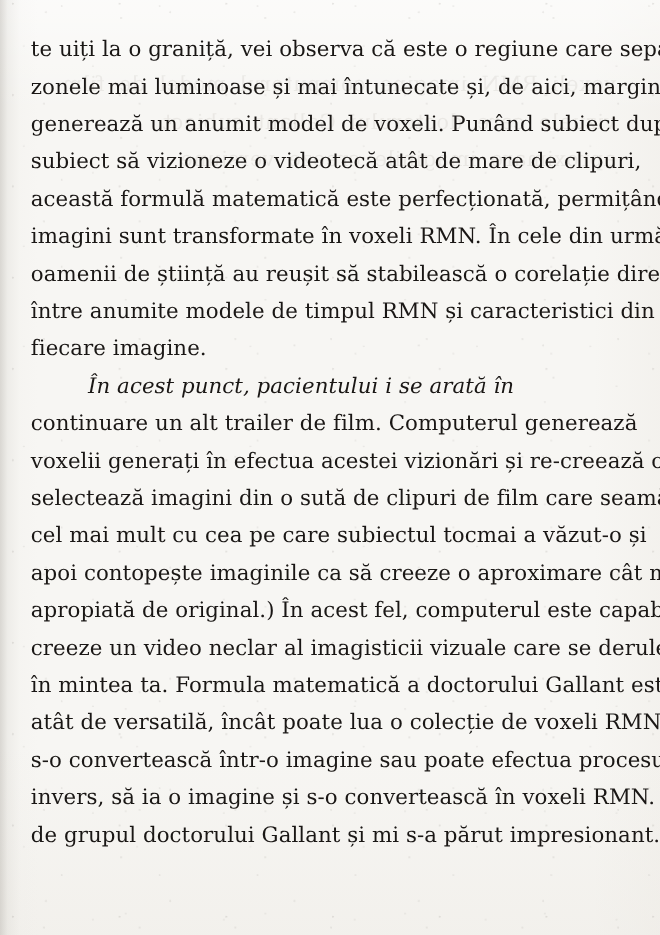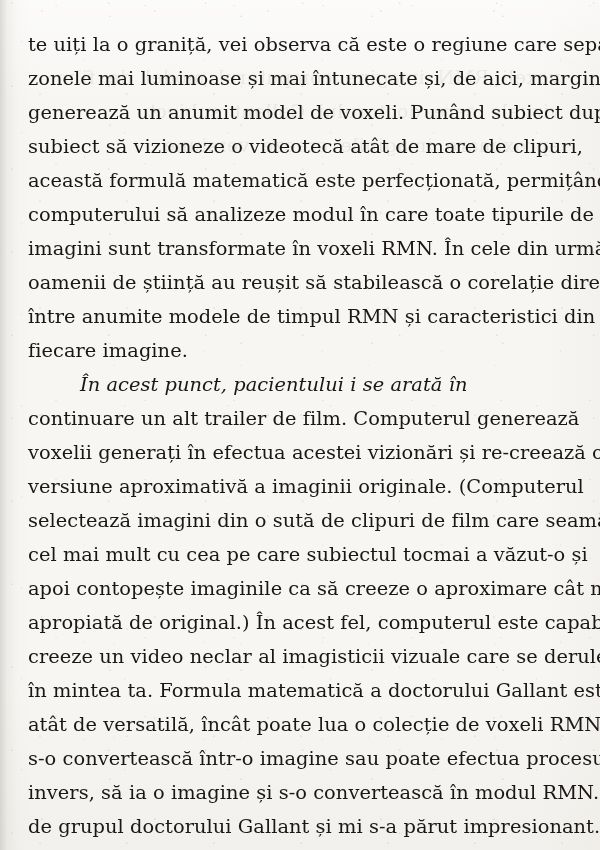--- a/index.html
+++ b/index.html
@@ -111,41 +111,39 @@
   <div class="grain"></div>
 
   <div class="textblock">
 
     <p class="para">
       <span class="line">te uiți la o graniță, vei observa că este o regiune care separă</span>
       <span class="line">zonele mai luminoase și mai întunecate și, de aici, marginea</span>
       <span class="line">generează un anumit model de voxeli. Punând subiect după</span>
       <span class="line">subiect să vizioneze o videotecă atât de mare de clipuri,</span>
       <span class="line">această formulă matematică este perfecționată, permițând</span>
-      <span class="line">computerului să analizeze modul în care toate tipurile de</span>
       <span class="line">imagini sunt transformate în voxeli RMN. În cele din urmă,</span>
       <span class="line">oamenii de știință au reușit să stabilească o corelație directă</span>
       <span class="line">între anumite modele de timpul RMN și caracteristici din</span>
       <span class="line">fiecare imagine.</span>
     </p>
 
     <p class="para">
       <span class="line indent">În acest punct, pacientului i se arată în</span>
       <span class="line">continuare un alt trailer de film. Computerul generează</span>
       <span class="line">voxelii generați în efectua acestei vizionări și re-creează o</span>
-      <span class="line">versiune aproximativă a imaginii originale. (Computerul</span>
       <span class="line">selectează imagini din o sută de clipuri de film care seamănă</span>
       <span class="line">cel mai mult cu cea pe care subiectul tocmai a văzut-o și</span>
       <span class="line">apoi contopește imaginile ca să creeze o aproximare cât mai</span>
       <span class="line">apropiată de original.) În acest fel, computerul este capabil să</span>
       <span class="line">creeze un video neclar al imagisticii vizuale care se derulează</span>
       <span class="line">în mintea ta. Formula matematică a doctorului Gallant este</span>
       <span class="line">atât de versatilă, încât poate lua o colecție de voxeli RMN și</span>
       <span class="line">s-o convertească într-o imagine sau poate efectua procesul</span>
-      <span class="line">invers, să ia o imagine și s-o convertească în modul RMN.</span>
+      <span class="line">invers, să ia o imagine și s-o convertească în voxeli RMN.</span>
     </p>
 
     <p class="para">
       <span class="line">de grupul doctorului Gallant și mi s-a părut impresionant.</span>
 
     </p>
 
   </div>
 </div>
 

